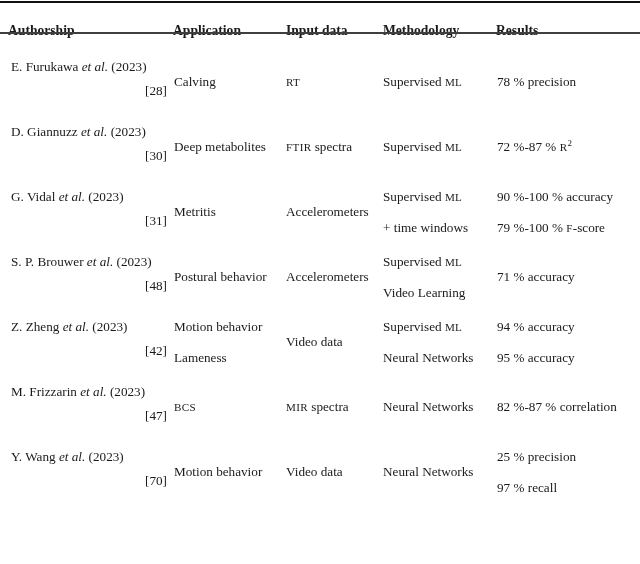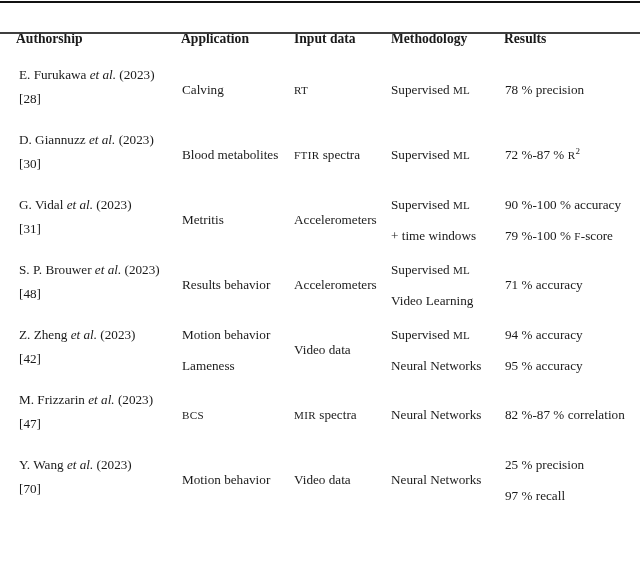--- a/index.html
+++ b/index.html
@@ -12,21 +12,21 @@
     height: 564px;
     overflow: hidden;
     font-family: "Liberation Serif", "DejaVu Serif", serif;
     color: #1a1a1a;
   }
 
   .table-wrap {
     position: relative;
     width: 536px;
     box-sizing: border-box;
-    padding: 16px;
+    padding: 8px;
   }
 
   table.lit-table {
     width: 640px;
     border-collapse: collapse;
     table-layout: fixed;
     font-size: 13.2px;
   }
   .rule-top {
     position: absolute;
@@ -79,20 +79,21 @@
   td.col-author     { padding-left: 3px; padding-right: 6px; }
   td.col-application{ padding-left: 1px; padding-right: 6px; }
   td.col-results    { padding-left: 1px; padding-right: 4px; }
 
   .author-name {
     display: block;
     white-space: nowrap;
   }
   .author-ref {
     display: block;
+    text-align: right;
   }
   .etal {
     font-style: italic;
   }
 
   .cell-line {
     display: block;
     white-space: nowrap;
     margin-top: 7px;
   }
@@ -151,21 +152,21 @@
           <td class="col-results">
             <span class="cell-line">78 % precision</span>
           </td>
         </tr>
         <tr class="data-row">
           <td class="col-author">
             <span class="author-name">D. Giannuzz <span class="etal">et al.</span> (2023)</span>
             <span class="author-ref">[30]</span>
           </td>
           <td class="col-application">
-            <span class="cell-line">Blood metabolites</span>
+            <span class="cell-line">Deep metabolites</span>
           </td>
           <td class="col-input-data">
             <span class="cell-line"><span class="sc-fallback">FTIR</span> spectra</span>
           </td>
           <td class="col-methodology">
             <span class="cell-line">Supervised <span class="sc-fallback">ML</span></span>
           </td>
           <td class="col-results">
             <span class="cell-line">72 %-87 % <span class="sc-fallback">R</span><sup>2</sup></span>
           </td>
@@ -189,21 +190,21 @@
             <span class="cell-line">90 %-100 % accuracy</span>
             <span class="cell-line">79 %-100 % <span class="sc-fallback">F</span>-score</span>
           </td>
         </tr>
         <tr class="data-row">
           <td class="col-author">
             <span class="author-name">S. P. Brouwer <span class="etal">et al.</span> (2023)</span>
             <span class="author-ref">[48]</span>
           </td>
           <td class="col-application">
-            <span class="cell-line">Results behavior</span>
+            <span class="cell-line">Postural behavior</span>
           </td>
           <td class="col-input-data">
             <span class="cell-line">Accelerometers</span>
           </td>
           <td class="col-methodology">
             <span class="cell-line">Supervised <span class="sc-fallback">ML</span></span>
             <span class="cell-line">Video Learning</span>
           </td>
           <td class="col-results">
             <span class="cell-line">71 % accuracy</span>

